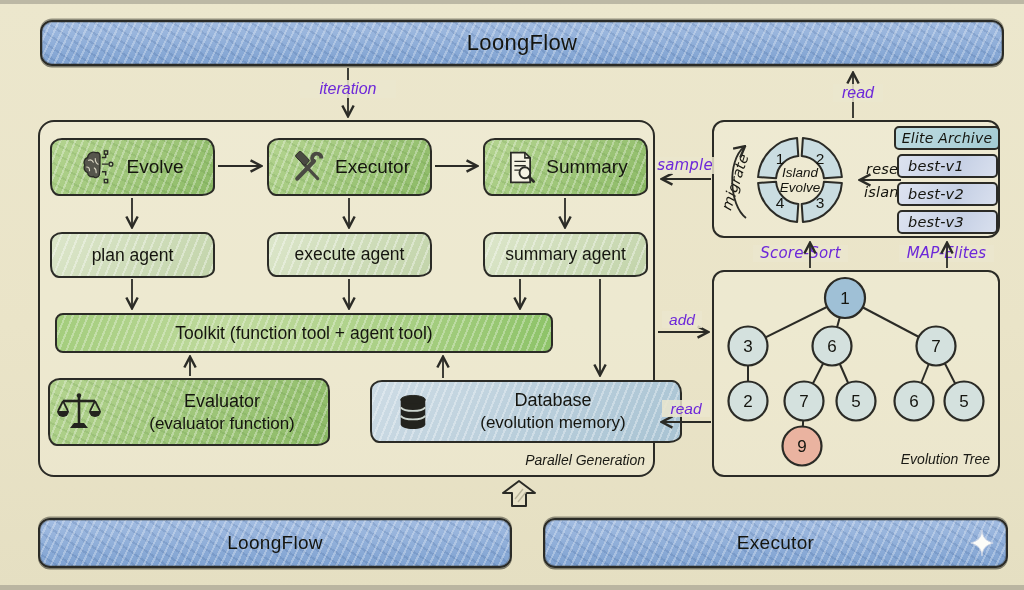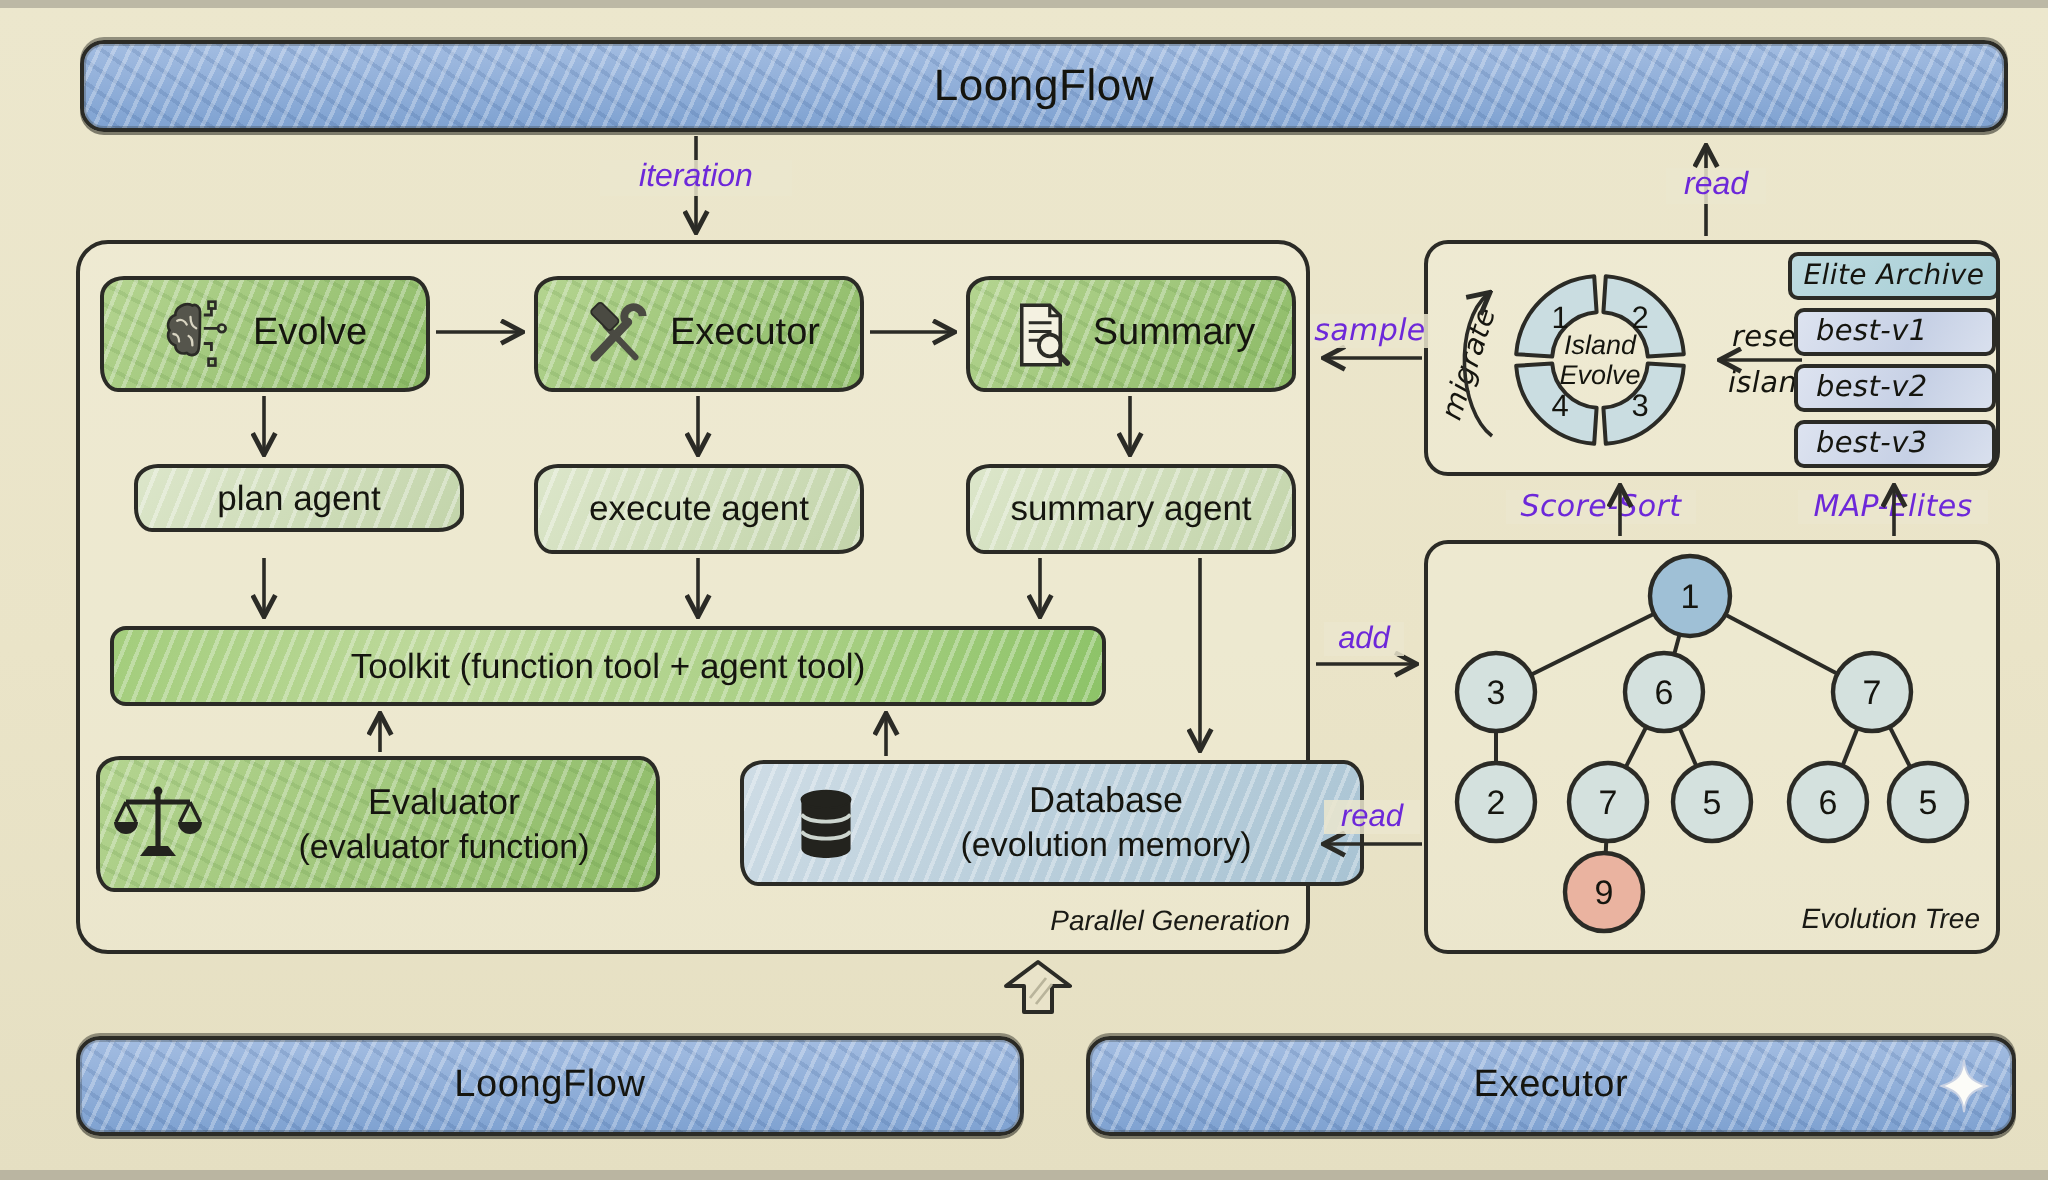--- a/index.html
+++ b/index.html
@@ -111,21 +111,21 @@
   <svg width="35" height="35" viewBox="0 0 40 40">
     <path d="M9 3 h16 l6 6 v28 h-22 z" fill="#f4f1e1" stroke="#2b2b26" stroke-width="2"></path>
     <path d="M25 3 v6 h6" fill="none" stroke="#2b2b26" stroke-width="1.8"></path>
     <path d="M13 13 h13 M13 18 h13 M13 23 h7" stroke="#2b2b26" stroke-width="1.7"></path>
     <circle cx="25" cy="26" r="6.2" fill="rgba(244,241,225,.55)" stroke="#2b2b26" stroke-width="2.2"></circle>
     <path d="M29.8 30.8 l5.2 5.2" stroke="#2b2b26" stroke-width="3.2" stroke-linecap="round"></path>
   </svg>
   <span class="node-label">Summary</span>
 </div>
 
-<div class="box light-green" style="left:67px;top:232px;width:165px;height:34px">
+<div class="box light-green" style="left:50px;top:232px;width:165px;height:46px">
   <span class="agent-label">plan agent</span>
 </div>
 <div class="box light-green" style="left:267px;top:232px;width:165px;height:45px">
   <span class="agent-label">execute agent</span>
 </div>
 <div class="box light-green" style="left:483px;top:232px;width:165px;height:45px">
   <span class="agent-label">summary agent</span>
 </div>
 
 <div class="box toolkit-bg" style="left:55px;top:313px;width:498px;height:40px;border-radius:8px">

